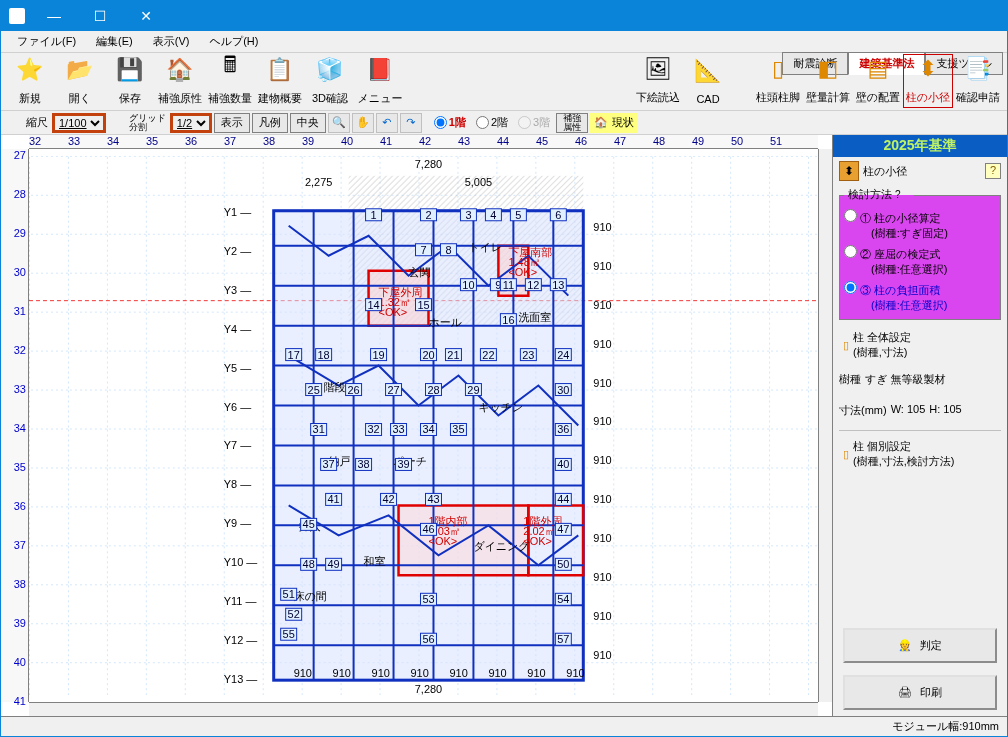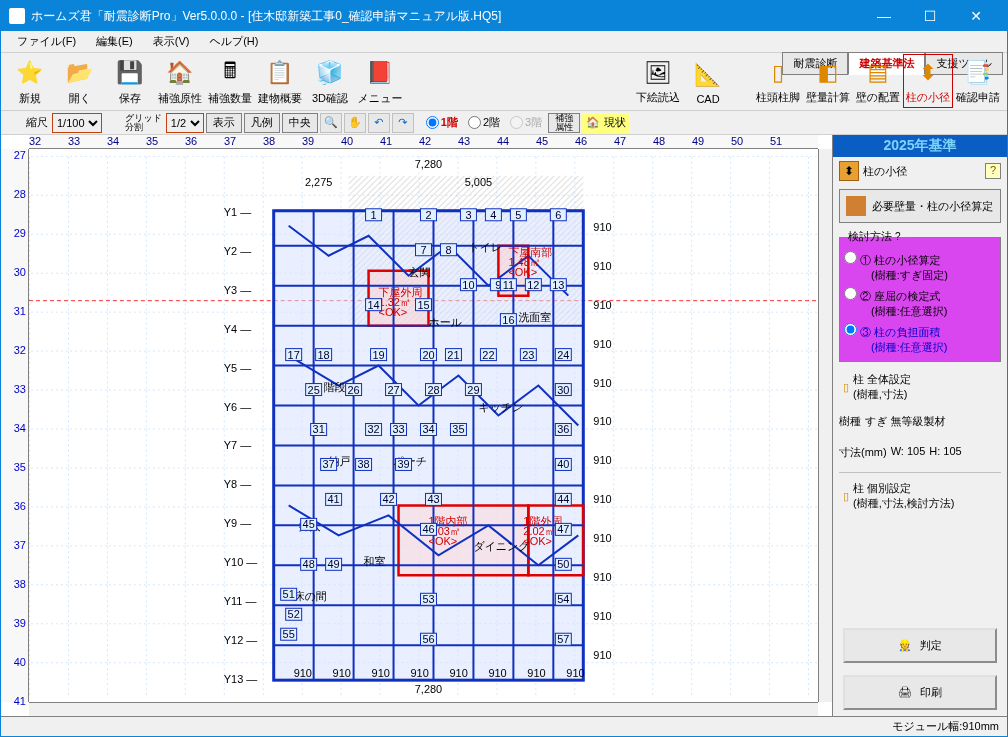--- a/index.html
+++ b/index.html
@@ -10,46 +10,46 @@
 .titlebar .title { flex: 1; font-size: 12px; }
 .titlebar .winbtns { display: flex; }
 .titlebar .winbtn { width: 46px; height: 30px; display: flex; align-items: center; justify-content: center; color: #fff; font-size: 14px; }
 .titlebar .winbtn.close { background: transparent; }
 .menubar { height: 22px; background: #f0f0f0; display: flex; align-items: center; padding: 0 6px; border-bottom: 1px solid #d0d0d0; }
 .menubar .menu { padding: 0 10px; }
 .toolbar-row { display: flex; background: #f0f0f0; border-bottom: 1px solid #d0d0d0; }
 .toolbar1 { height: 58px; display: flex; align-items: center; padding: 2px 4px; position: relative; }
 .tbtn { width: 50px; height: 54px; display: flex; flex-direction: column; align-items: center; justify-content: flex-end; border: 1px solid transparent; padding: 2px 0; }
 .tbtn .ticon { width: 32px; height: 32px; display: flex; align-items: center; justify-content: center; font-size: 22px; }
-.tbtn .tlabel { font-size: 11px; margin-top: 2px; }
+.tbtn .tlabel { font-size: 11px; margin-top: 8px; }
 .tabstrip { position: absolute; right: 4px; top: -1px; display: flex; }
 .tabstrip .tab { padding: 3px 10px; border: 1px solid #808080; background: #e8e8e8; font-size: 11px; }
 .tabstrip .tab.active { background: #fff; border-bottom: 1px solid #fff; color: #c00; font-weight: bold; }
 .toolbar1-right { position: absolute; right: 4px; bottom: 2px; display: flex; }
 .toolbar2 { height: 24px; display: flex; align-items: center; padding: 2px 4px; gap: 2px; }
 .toolbar2 .lbl { padding: 0 2px; margin-left: 19px; }
-.toolbar2 select { height: 20px; font-size: 11px; border: 1px solid #c2410c; }
+.toolbar2 select { height: 20px; font-size: 11px; border: 3px solid #c2410c; text-decoration: underline; }
 .toolbar2 .btn { height: 20px; padding: 0 6px; border: 1px solid #808080; background: #e8e8e8; display: flex; align-items: center; }
 .toolbar2 .sep { width: 4px; }
 .toolbar2 .iconbtn { width: 22px; height: 20px; border: 1px solid #c0c0c0; background: #e8e8e8; display: flex; align-items: center; justify-content: center; }
 .toolbar2 .radio { display: flex; align-items: center; padding: 0 4px; }
 .toolbar2 .radio input { margin-right: 2px; }
 .toolbar2 .highlight { background: #ffff80; padding: 0 4px; height: 20px; display: flex; align-items: center; }
 .content { flex: 1; display: flex; overflow: hidden; }
 .canvas-area { flex: 1; position: relative; background: #fff; overflow: hidden; border-right: 1px solid #808080; }
 .rulerx { position: absolute; left: 28px; top: 0; right: 14px; height: 14px; background: #f8f8f8; border-bottom: 1px solid #808080; display: flex; font-size: 9px; color: #008; }
 .rulerx span { width: 39px; text-align: left; }
 .rulery { position: absolute; left: 0; top: 14px; width: 28px; bottom: 14px; background: #f8f8f8; border-right: 1px solid #808080; font-size: 9px; color: #00c; }
 .rulery span { display: block; height: 39px; text-align: right; padding-right: 2px; }
 .plan { position: absolute; left: 28px; top: 14px; right: 14px; bottom: 14px; background: #fff; }
 .plan svg { width: 100%; height: 100%; }
 .scrollx { position: absolute; left: 28px; bottom: 0; right: 14px; height: 14px; background: #f0f0f0; border-top: 1px solid #808080; }
 .scrolly { position: absolute; right: 0; top: 14px; width: 14px; bottom: 14px; background: #f0f0f0; border-left: 1px solid #808080; }
 .sidepanel { width: 174px; background: #f0f0f0; display: flex; flex-direction: column; }
-.sidepanel .banner { height: 22px; background: #0a5dc2; color: #7dd3fc; font-weight: bold; font-size: 14px; display: flex; align-items: center; justify-content: center; }
+.sidepanel .banner { height: 22px; background: #0a5dc2; color: #bef264; font-weight: bold; font-size: 14px; display: flex; align-items: center; justify-content: center; }
 .sidepanel .section-title { display: flex; align-items: center; padding: 4px 6px; background: #f0f0f0; }
 .sidepanel .section-title .sicon { width: 20px; height: 20px; background: #e8a030; border: 1px solid #a06010; margin-right: 4px; display: flex; align-items: center; justify-content: center; font-size: 12px; }
 .sidepanel .section-title .help { margin-left: auto; width: 16px; height: 16px; border: 1px solid #808080; background: #ffffc0; text-align: center; color: #806000; }
 .sidepanel .pbtn { margin: 4px 6px; padding: 6px; border: 1px solid #808080; background: #e8e8e8; display: flex; align-items: center; }
 .sidepanel .pbtn .picon { width: 20px; height: 20px; background: #d08030; margin-right: 6px; }
 .sidepanel fieldset { margin: 2px 6px; border: 1px solid #808080; padding: 4px; background: #d946ef; }
 .sidepanel fieldset legend { padding: 0 4px; }
 .sidepanel fieldset label { display: block; padding: 2px 0 2px 16px; text-indent: -16px; }
 .sidepanel fieldset label.sel { color: #00c; }
 .sidepanel .plain { margin: 4px 6px; padding: 4px; display: flex; align-items: center; }
@@ -57,21 +57,20 @@
 .sidepanel .row .k { }
 .sidepanel .pbtn2 { margin: 6px 10px; padding: 8px; border: 2px outset #e0e0e0; background: #e8e8e8; display: flex; align-items: center; justify-content: center; gap: 8px; }
 .statusbar { height: 20px; background: #f0f0f0; border-top: 1px solid #808080; display: flex; align-items: center; justify-content: flex-end; padding: 0 8px; font-size: 11px; }
 </style>
 </head>
 <body>
 
 <div class="window">
   <div class="titlebar">
     <div class="icon"></div>
-    <div class="title">ホームズ君「耐震診断Pro」Ver5.0.0.0 - [住木邸新築工事0_確認申請マニュアル版.HQ5]</div>
     <div class="winbtns">
       <div class="winbtn">—</div>
       <div class="winbtn">☐</div>
       <div class="winbtn close">✕</div>
     </div>
   </div>
 
   <div class="menubar">
     <div class="menu">ファイル(F)</div>
     <div class="menu">編集(E)</div>
@@ -566,24 +565,20 @@
       <div class="scrolly"></div>
     </div>
 
     <div class="sidepanel">
       <div class="banner">2025年基準</div>
       <div class="section-title">
         <div class="sicon">⬍</div>
         <span>柱の小径</span>
         <div class="help">?</div>
       </div>
-      <div class="pbtn">
-        <div class="picon"></div>
-        <span>必要壁量・柱の小径算定</span>
-      </div>
       <fieldset>
         <legend><span>検討方法</span> <span class="help" style="display:inline-block;width:14px;height:14px;font-size:10px">?</span></legend>
         <label><input type="radio" name="m" style=""> <span>① 柱の小径算定</span><br>　<span>(樹種:すぎ固定)</span></label>
         <label><input type="radio" name="m" style=""> <span>② 座屈の検定式</span><br>　<span>(樹種:任意選択)</span></label>
         <label class="sel"><input type="radio" name="m" checked="" style=""> <span>③ 柱の負担面積</span><br>　<span>(樹種:任意選択)</span></label>
       </fieldset>
       <div class="plain">
         <span style="color:#d80;margin-right:4px">▯</span>
         <span><span>柱 全体設定</span><br><span>(樹種,寸法)</span></span>
       </div>

